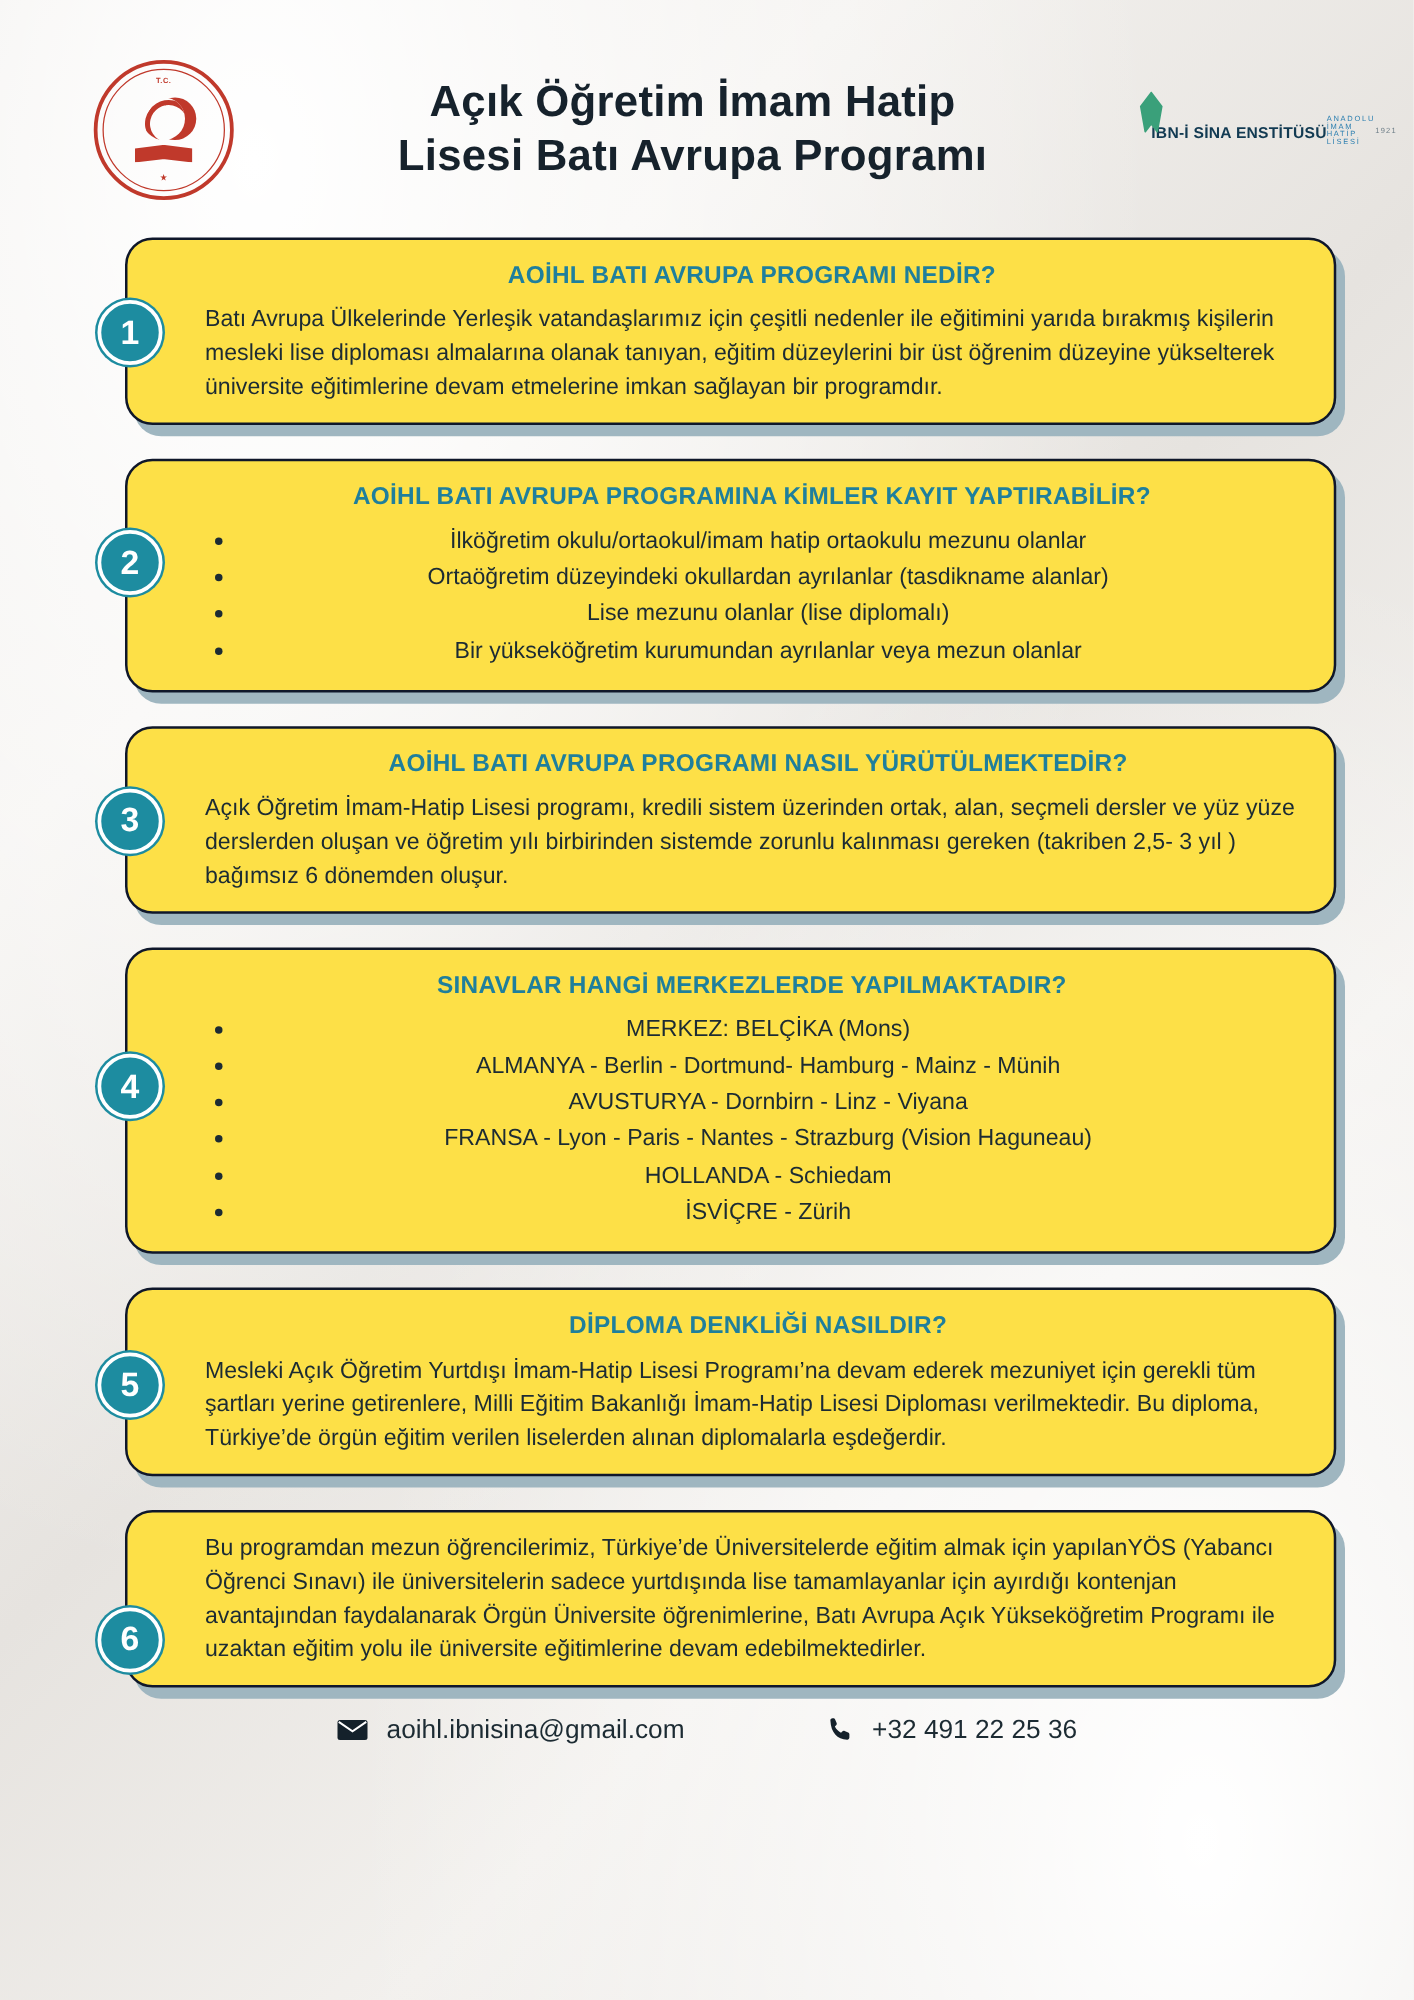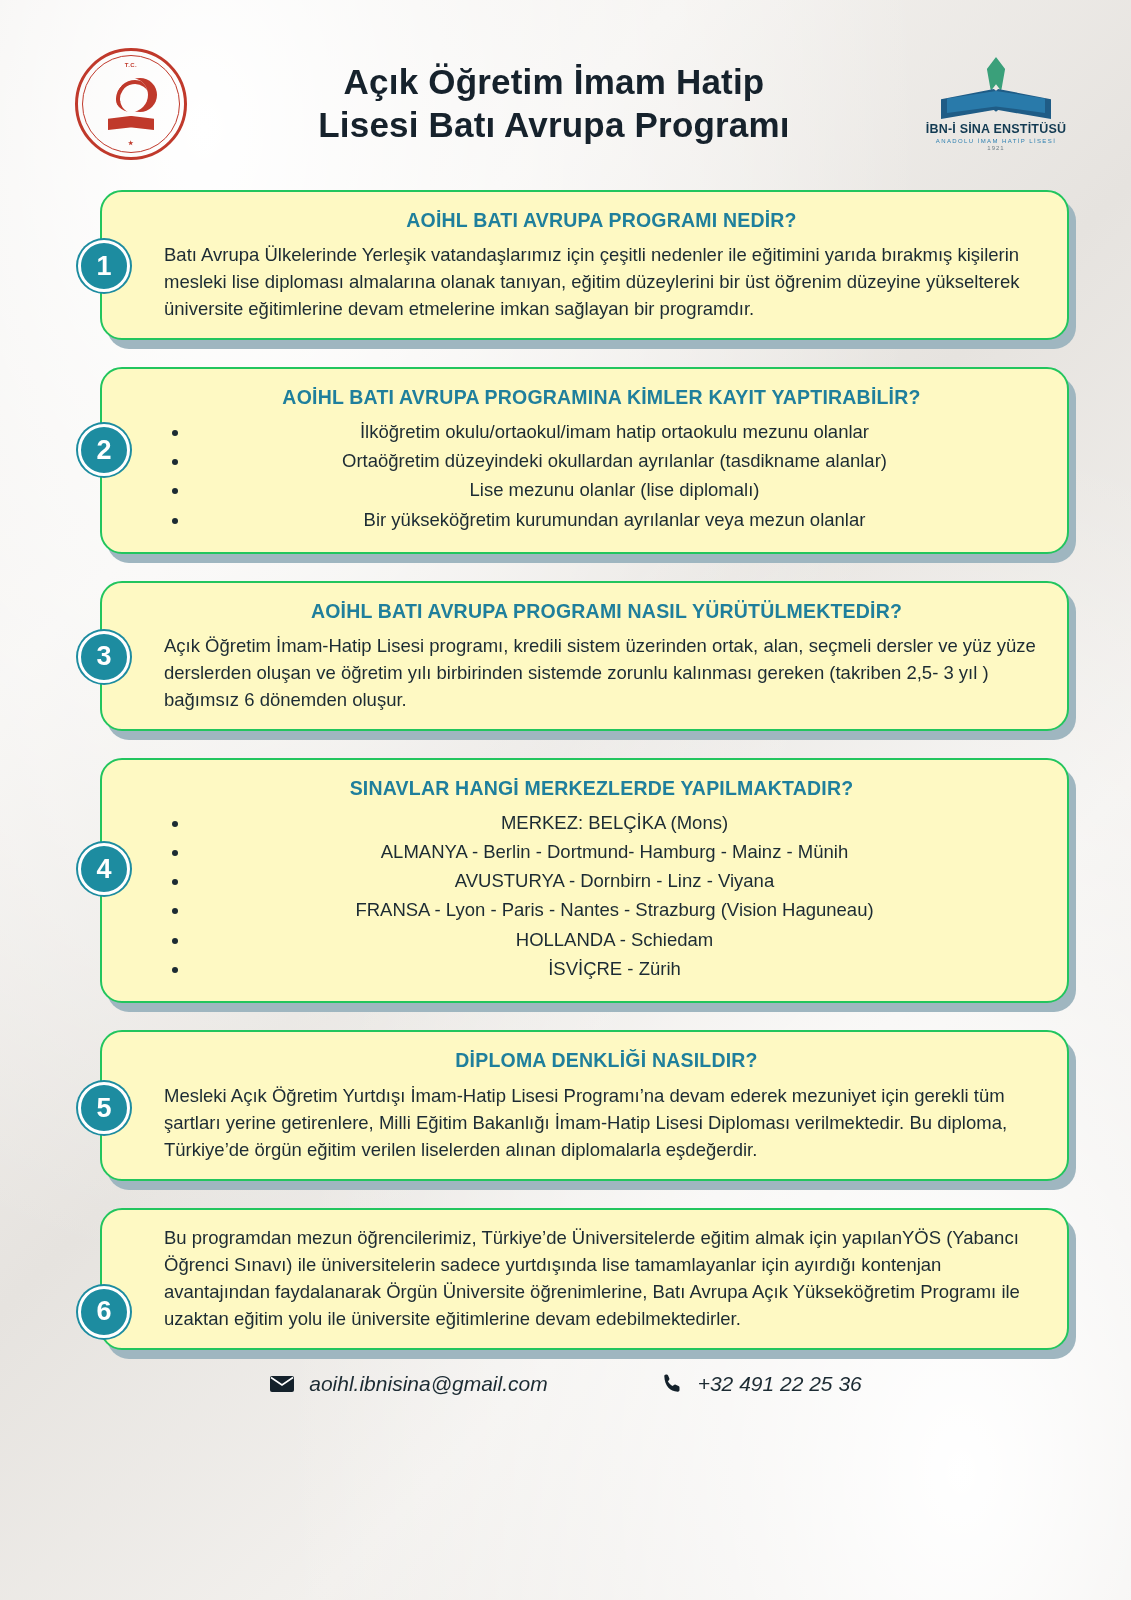--- a/index.html
+++ b/index.html
@@ -86,21 +86,21 @@
     font-size: 35px;
     font-weight: 700;
     line-height: 1.22;
     letter-spacing: .2px;
     color: #16222c;
     padding: 0 10px;
   }
 
   .ibnsina-logo {
     width: 150px; flex: 0 0 auto;
-    display: flex; flex-direction: column; align-items: center;
+    display: flex; flex-direction: row; align-items: center;
   }
   .ibnsina-logo .mark {
     width: 110px; height: 62px; position: relative;
   }
   .ibnsina-logo .pages {
     position: absolute; left: 0; right: 0; bottom: 0; height: 30px;
     background:
       linear-gradient(#1f5c86, #1f5c86) no-repeat;
     clip-path: polygon(0% 34%, 48% 0%, 50% 6%, 52% 0%, 100% 34%, 100% 100%, 52% 70%, 50% 76%, 48% 70%, 0% 100%);
   }
@@ -129,22 +129,22 @@
   }
 
   
   .cards { padding: 0 62px 0 78px; }
   .card-wrap {
     position: relative;
     margin-bottom: 27px;
   }
   .card {
     position: relative;
-    background: #fef9c3;
-    border: 2px solid #22c55e;
+    background: #fde047;
+    border: 2px solid #0f172a;
     border-radius: 22px;
     padding: 14px 28px 16px 62px;
     box-shadow: 7px 9px 0 0 #9fb6c0;
     margin-left: 22px;
   }
   .card.pad-right { padding-right: 18px; }
   .badge {
     position: absolute;
     left: 0px;
     width: 52px; height: 52px;
@@ -178,21 +178,20 @@
   
   .footer {
     position: absolute;
     left: 0; right: 0; bottom: 28px;
     display: flex;
     justify-content: center;
     gap: 112px;
     align-items: center;
     font-size: 21px;
     color: #1c2b33;
-    font-style: italic;
   }
   .footer .item { display: flex; align-items: center; gap: 14px; }
   .footer .glyph { font-size: 22px; line-height: 1; color: #14212b; }
   .footer svg { display: block; }
 </style>
 </head>
 <body>
 
 <div class="page">
 

